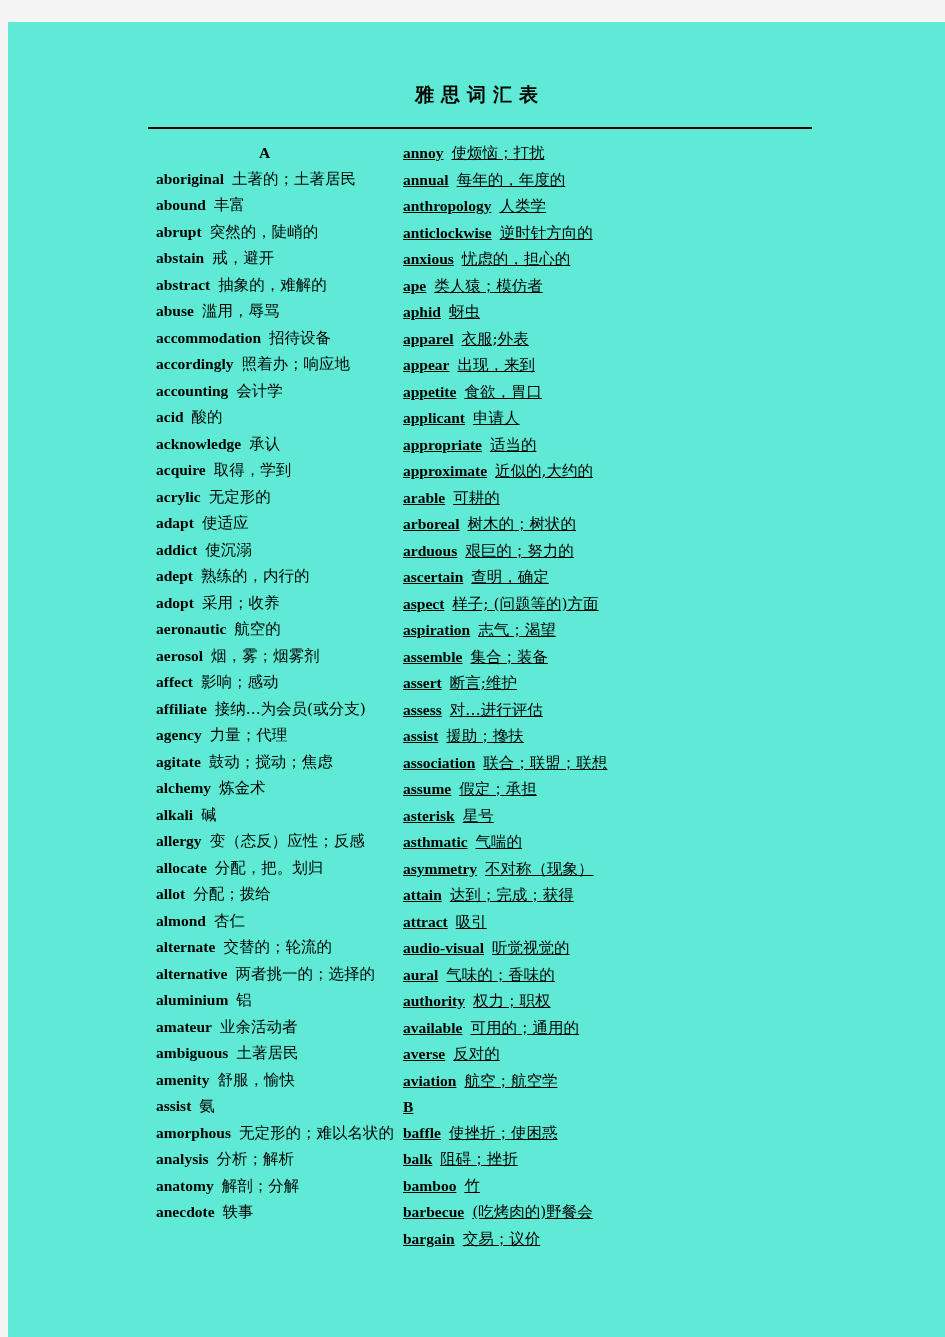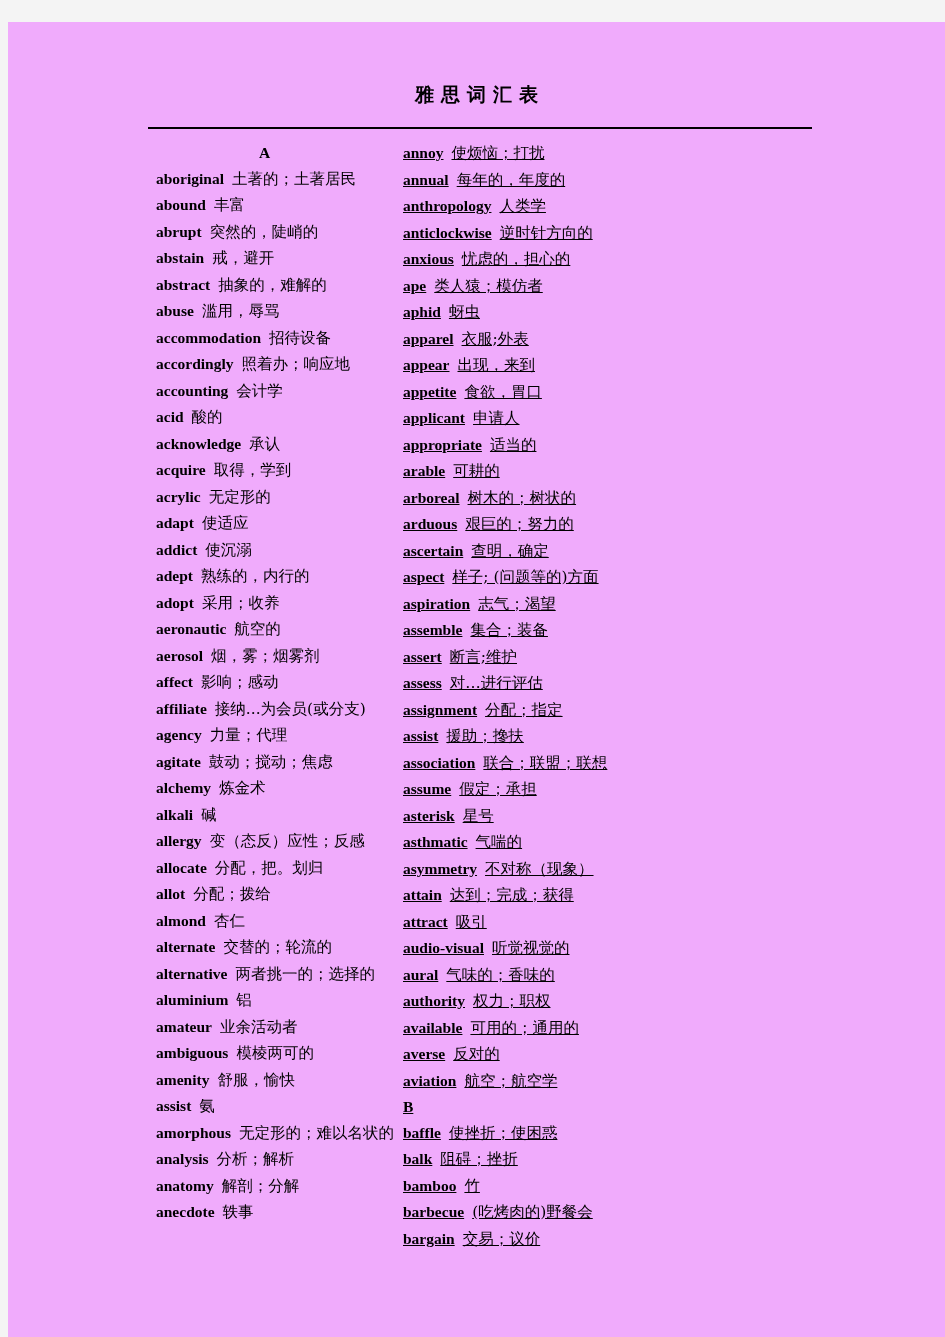--- a/index.html
+++ b/index.html
@@ -14,21 +14,21 @@
     font-family: "Liberation Serif", "DejaVu Serif", serif;
     overflow: hidden;
   }
 
   .page {
     position: absolute;
     left: 8px;
     top: 22px;
     width: 937px;
     height: 1315px;
-    background: #f0abfc;
+    background: #5eead4;
     box-sizing: border-box;
   }
 
   .page-title {
     position: absolute;
     left: 0;
     top: 60px;
     width: 937px;
     text-align: center;
     font-family: "DejaVu Serif", "Liberation Serif", serif;
@@ -151,21 +151,21 @@
           <div class="entry"><span class="word">alchemy</span><span class="gloss">炼金术</span></div>
           <div class="entry"><span class="word">alkali</span><span class="gloss">碱</span></div>
           <div class="entry"><span class="word">allergy</span><span class="gloss">变（态反）应性；反感</span></div>
           <div class="entry"><span class="word">allocate</span><span class="gloss">分配，把。划归</span></div>
           <div class="entry"><span class="word">allot</span><span class="gloss">分配；拨给</span></div>
           <div class="entry"><span class="word">almond</span><span class="gloss">杏仁</span></div>
           <div class="entry"><span class="word">alternate</span><span class="gloss">交替的；轮流的</span></div>
           <div class="entry"><span class="word">alternative</span><span class="gloss">两者挑一的；选择的</span></div>
           <div class="entry"><span class="word">aluminium</span><span class="gloss">铝</span></div>
           <div class="entry"><span class="word">amateur</span><span class="gloss">业余活动者</span></div>
-          <div class="entry"><span class="word">ambiguous</span><span class="gloss">模棱两可的</span></div>
+          <div class="entry"><span class="word">ambiguous</span><span class="gloss">土著居民</span></div>
           <div class="entry"><span class="word">amenity</span><span class="gloss">舒服，愉快</span></div>
           <div class="entry"><span class="word">assist</span><span class="gloss">氨</span></div>
           <div class="entry"><span class="word">amorphous</span><span class="gloss">无定形的；难以名状的</span></div>
           <div class="entry"><span class="word">analysis</span><span class="gloss">分析；解析</span></div>
           <div class="entry"><span class="word">anatomy</span><span class="gloss">解剖；分解</span></div>
           <div class="entry"><span class="word">anecdote</span><span class="gloss">轶事</span></div>
         </div>
     </div>
 
     <div class="column column-right">
@@ -175,30 +175,30 @@
           <div class="entry"><span class="word">anthropology</span><span class="gloss">人类学</span></div>
           <div class="entry"><span class="word">anticlockwise</span><span class="gloss">逆时针方向的</span></div>
           <div class="entry"><span class="word">anxious</span><span class="gloss">忧虑的，担心的</span></div>
           <div class="entry"><span class="word">ape</span><span class="gloss">类人猿；模仿者</span></div>
           <div class="entry"><span class="word">aphid</span><span class="gloss">蚜虫</span></div>
           <div class="entry"><span class="word">apparel</span><span class="gloss">衣服;外表</span></div>
           <div class="entry"><span class="word">appear</span><span class="gloss">出现，来到</span></div>
           <div class="entry"><span class="word">appetite</span><span class="gloss">食欲，胃口</span></div>
           <div class="entry"><span class="word">applicant</span><span class="gloss">申请人</span></div>
           <div class="entry"><span class="word">appropriate</span><span class="gloss">适当的</span></div>
+          <div class="entry"><span class="word">approximate</span><span class="gloss">近似的,大约的</span></div>
           <div class="entry"><span class="word">arable</span><span class="gloss">可耕的</span></div>
           <div class="entry"><span class="word">arboreal</span><span class="gloss">树木的；树状的</span></div>
           <div class="entry"><span class="word">arduous</span><span class="gloss">艰巨的；努力的</span></div>
           <div class="entry"><span class="word">ascertain</span><span class="gloss">查明，确定</span></div>
           <div class="entry"><span class="word">aspect</span><span class="gloss">样子; (问题等的)方面</span></div>
           <div class="entry"><span class="word">aspiration</span><span class="gloss">志气；渴望</span></div>
           <div class="entry"><span class="word">assemble</span><span class="gloss">集合；装备</span></div>
           <div class="entry"><span class="word">assert</span><span class="gloss">断言;维护</span></div>
           <div class="entry"><span class="word">assess</span><span class="gloss">对…进行评估</span></div>
-          <div class="entry"><span class="word">assignment</span><span class="gloss">分配；指定</span></div>
           <div class="entry"><span class="word">assist</span><span class="gloss">援助；搀扶</span></div>
           <div class="entry"><span class="word">association</span><span class="gloss">联合；联盟；联想</span></div>
           <div class="entry"><span class="word">assume</span><span class="gloss">假定；承担</span></div>
           <div class="entry"><span class="word">asterisk</span><span class="gloss">星号</span></div>
           <div class="entry"><span class="word">asthmatic</span><span class="gloss">气喘的</span></div>
           <div class="entry"><span class="word">asymmetry</span><span class="gloss">不对称（现象）</span></div>
           <div class="entry"><span class="word">attain</span><span class="gloss">达到；完成；获得</span></div>
           <div class="entry"><span class="word">attract</span><span class="gloss">吸引</span></div>
           <div class="entry"><span class="word">audio-visual</span><span class="gloss">听觉视觉的</span></div>
           <div class="entry"><span class="word">aural</span><span class="gloss">气味的；香味的</span></div>

